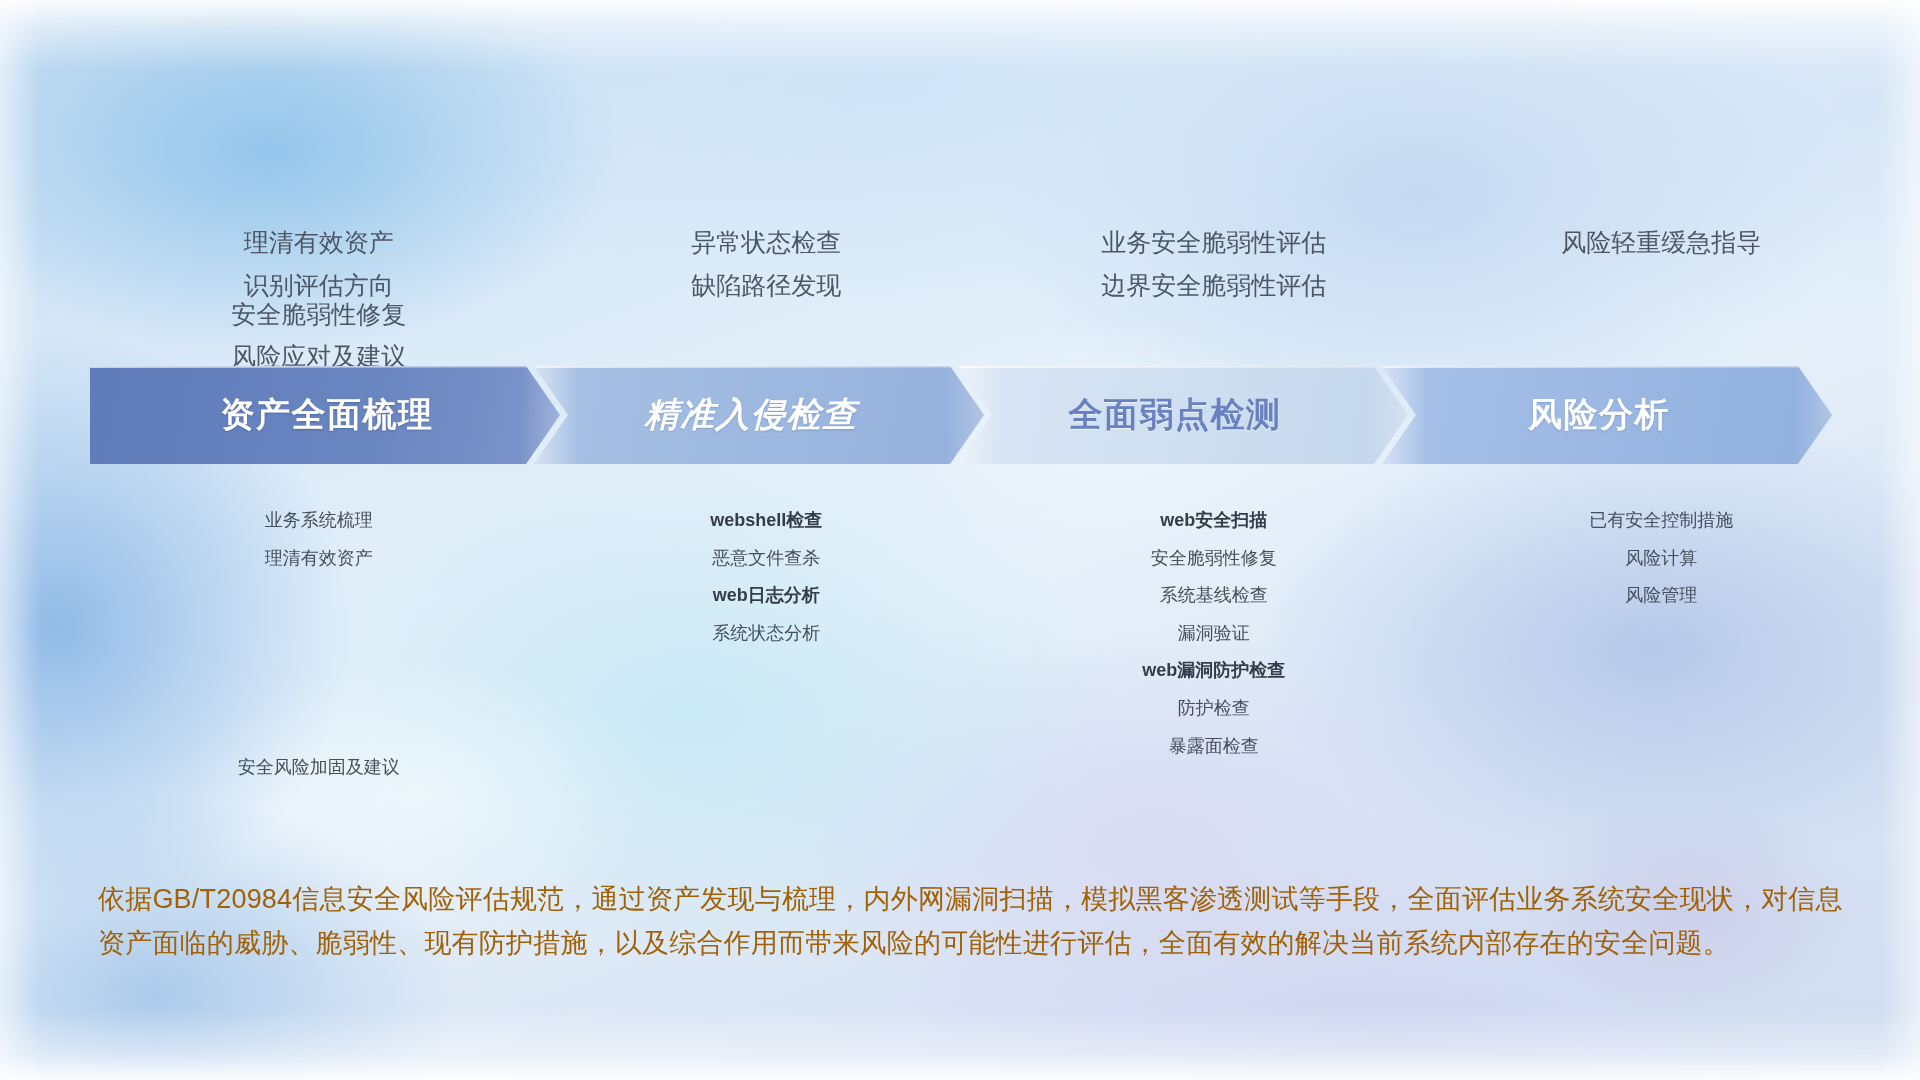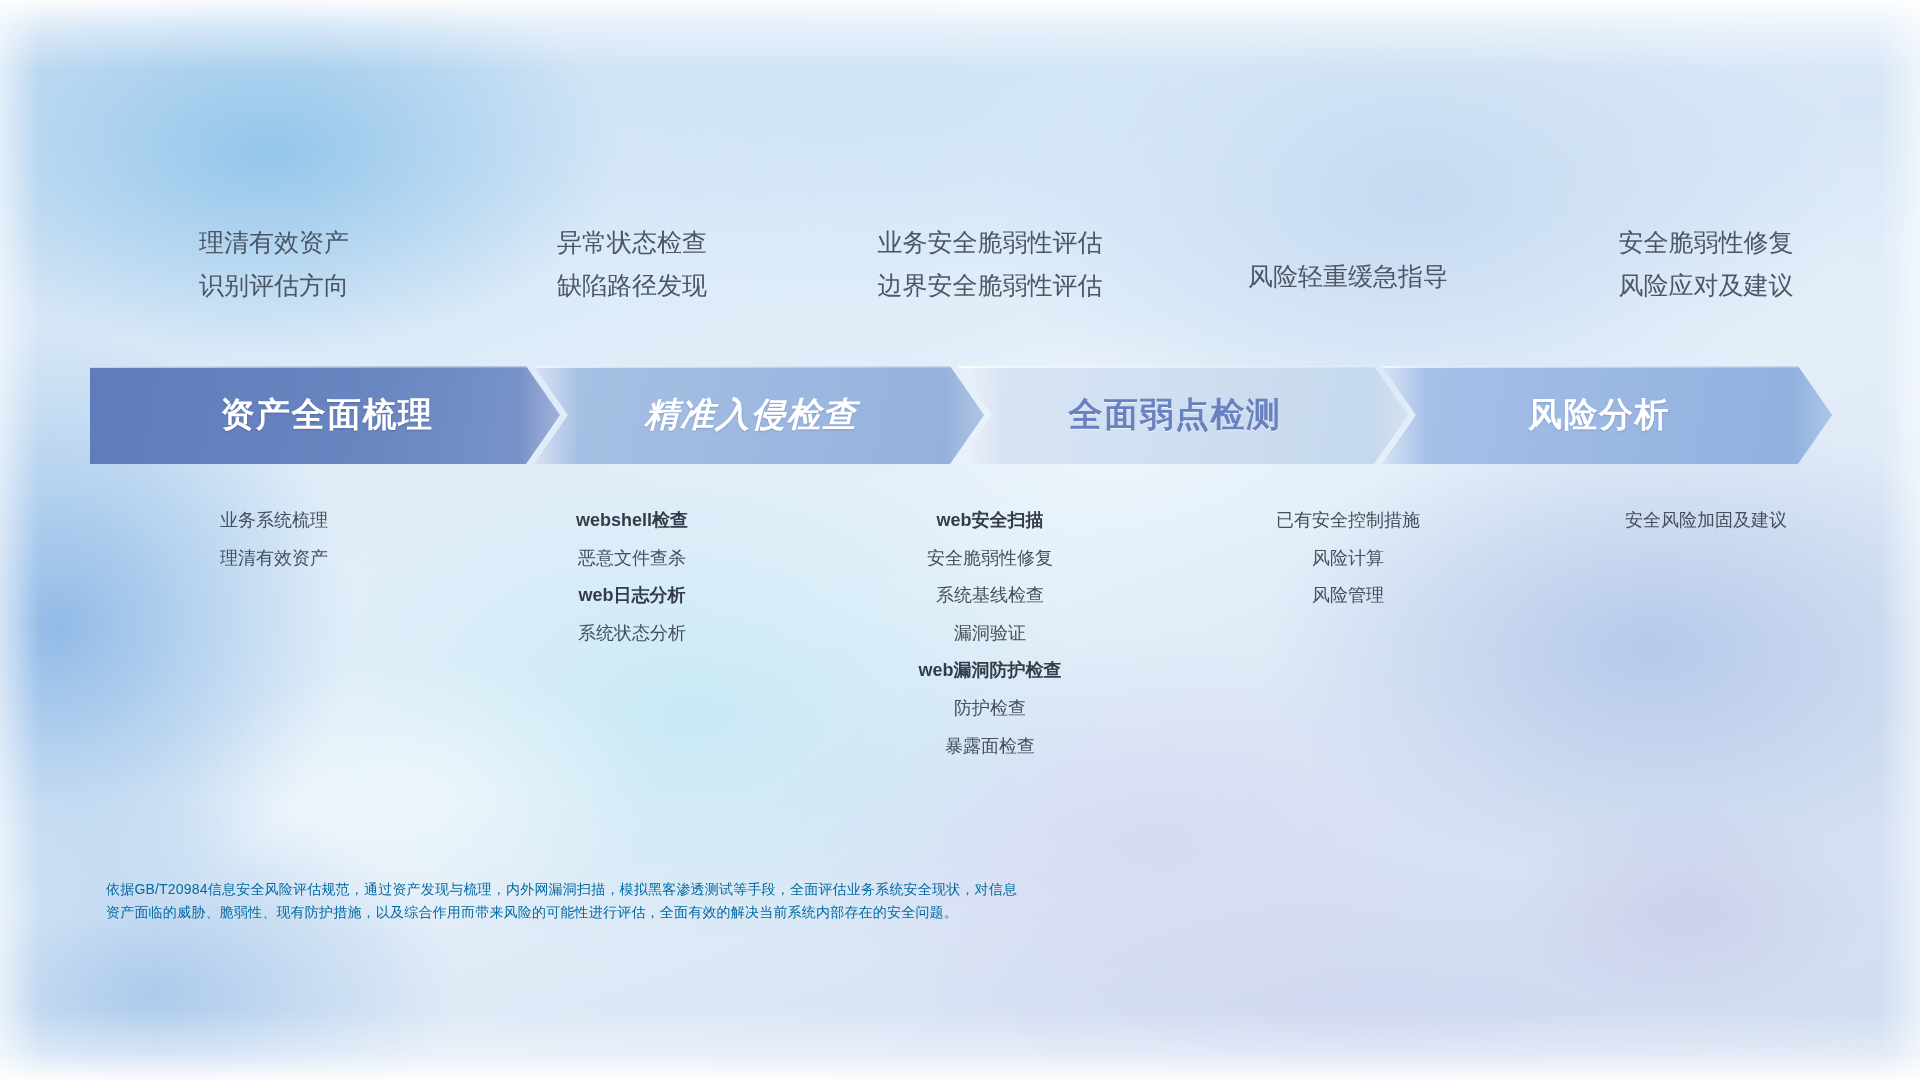--- a/index.html
+++ b/index.html
@@ -55,39 +55,39 @@
   }
 
   #stage { position: absolute; inset: 0; }
 
   
   .cols {
     position: absolute;
     left: 95px;
     width: 1790px;
     display: grid;
-    grid-template-columns: repeat(5, 1fr);
+    grid-template-columns: repeat(4, 1fr);
   }
 
   
   #top-labels {
     top: 228px;
     height: 100px;
   }
   .top-col {
     display: flex;
     flex-direction: column;
     align-items: center;
     gap: 14px;
     color: #4c5664;
     font-size: 25px;
     line-height: 1.15;
     white-space: nowrap;
   }
-  .top-col.single { justify-content: center; height: 100%; padding-bottom: 4px; }
+  .top-col.single { height: 100%; padding-bottom: 4px; }
 
   
   #bottom-labels {
     top: 510px;
     align-items: start;
   }
   .bot-col {
     display: flex;
     flex-direction: column;
     align-items: center;
@@ -172,25 +172,25 @@
     left: 0; right: 0; top: 0;
     height: 2px;
     background: linear-gradient(90deg, rgba(255,255,255,0.65), rgba(255,255,255,0.15));
     z-index: 2;
     pointer-events: none;
   }
 
   
   #footer {
     position: absolute;
-    left: 106px;
+    left: 98px;
     top: 878px;
     width: 1540px;
-    color: #0369a1;
-    font-size: 14px;
+    color: #a16207;
+    font-size: 27px;
     line-height: 1.62;
     letter-spacing: 0.2px;
   }
   #footer .fline { display: block; white-space: nowrap; }
 </style>
 </head>
 <body>
 
 <div id="bg"></div>
 <div id="vignette"></div>

